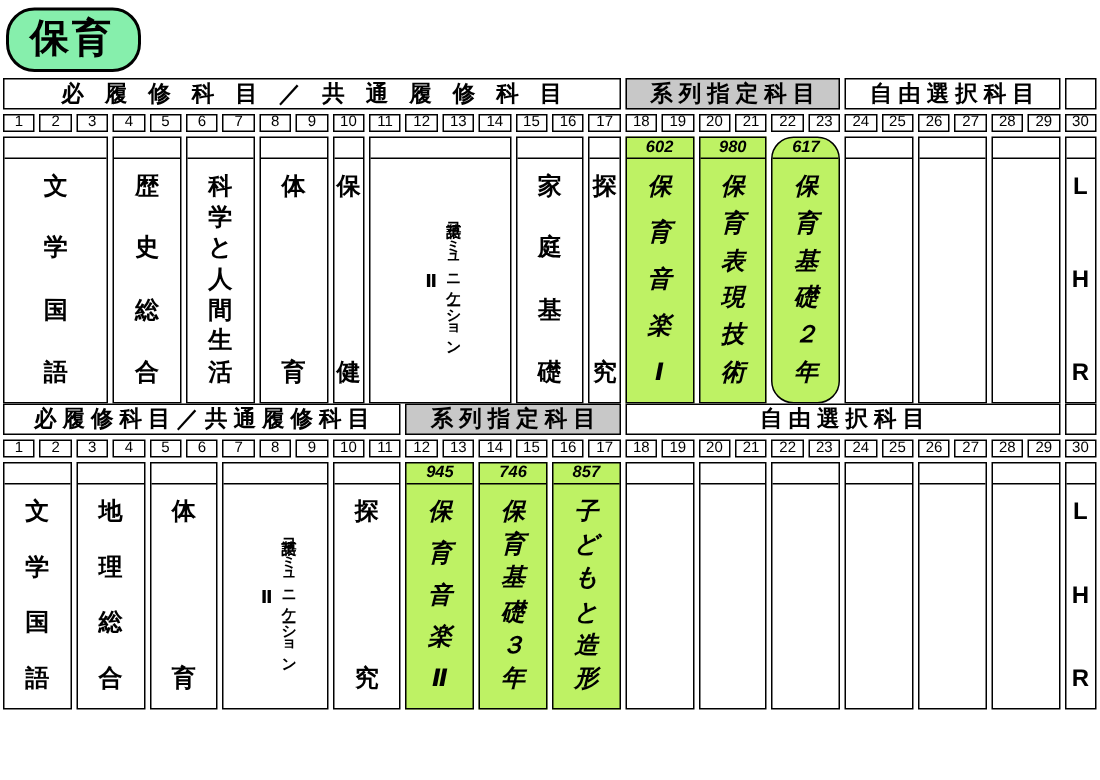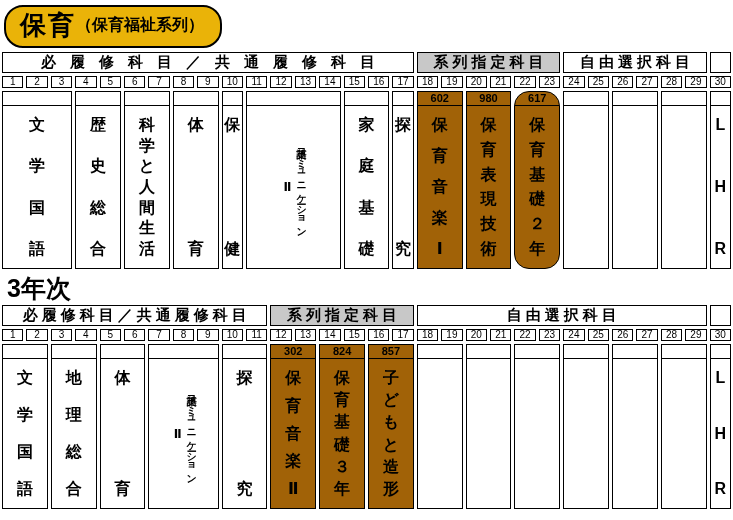--- a/index.html
+++ b/index.html
@@ -8,21 +8,21 @@
     font-family:"Liberation Sans","DejaVu Sans",sans-serif;
     color:#000;
   }
   .page{width:733px;height:520px;position:relative;}
 
   
   .title-box{
     display:inline-flex;align-items:center;
     border:2.5px solid #000;border-radius:19px;
     padding:1px 16px 3px 14px;margin:5px 0 4px 4px;
-    background:#eab308;
+    background:#86efac;
   }
   .title-main{font-size:26px;font-weight:bold;letter-spacing:2px;}
   .title-sub{font-size:16px;font-weight:bold;letter-spacing:0;}
 
   
   .year-heading{font-size:25px;font-weight:bold;margin:7px 0 4px 7px;line-height:1;}
 
   
   .ctable{
     display:grid;grid-template-columns:repeat(30,1fr);
@@ -45,21 +45,21 @@
   .num{
     border:1px solid #000;background:#fff;
     display:flex;align-items:center;justify-content:center;
     font-size:10px;line-height:1;
   }
 
   .cell{
     border:1.5px solid #000;background:#fff;
     display:flex;flex-direction:column;min-width:0;
   }
-  .cell.shaded{background:#a16207;}
+  .cell.shaded{background:#bef264;font-style:italic;}
   .code{
     flex:0 0 13px;height:13px;border-bottom:1px solid #000;
     display:flex;align-items:center;justify-content:center;
     font-size:11px;font-weight:bold;line-height:1;
   }
   .names{
     flex:1;display:flex;flex-direction:column;
     align-items:center;justify-content:space-between;
     padding:11px 0;font-size:16px;font-weight:bold;line-height:1;
     overflow:hidden;
@@ -72,21 +72,20 @@
   }
   .vtext .vsuffix{font-size:12px;}
 </style>
 </head>
 <body>
 
 <div class="page">
 
   <div class="title-box">
     <span class="title-main">保育</span>
-      <span class="title-sub">（保育福祉系列）</span>
   </div>
 
   <div class="ctable t1">
       <div class="sec wide" style="grid-column: span 17;">必履修科目／共通履修科目</div>
       <div class="sec shaded" style="grid-column: span 6;">系列指定科目</div>
       <div class="sec" style="grid-column: span 6;">自由選択科目</div>
       <div class="sec empty" style="grid-column: span 1;"></div>
       <div class="num">1</div>
       <div class="num">2</div>
       <div class="num">3</div>
@@ -233,21 +232,20 @@
       <div class="cell" style="grid-column: span 1;">
         <div class="code"></div>
         <div class="names">
           <span class="vchar">L</span>
           <span class="vchar">H</span>
           <span class="vchar">R</span>
         </div>
       </div>
     </div>
 
-  <div class="year-heading">3年次</div>
 
   <div class="ctable t2">
       <div class="sec" style="grid-column: span 11;">必履修科目／共通履修科目</div>
       <div class="sec shaded" style="grid-column: span 6;">系列指定科目</div>
       <div class="sec" style="grid-column: span 12;">自由選択科目</div>
       <div class="sec empty" style="grid-column: span 1;"></div>
       <div class="num">1</div>
       <div class="num">2</div>
       <div class="num">3</div>
       <div class="num">4</div>
@@ -312,31 +310,31 @@
         </div>
       </div>
       <div class="cell" style="grid-column: span 2;">
         <div class="code"></div>
         <div class="names">
           <span class="vchar">探</span>
           <span class="vchar">究</span>
         </div>
       </div>
       <div class="cell shaded" style="grid-column: span 2;">
-        <div class="code">302</div>
+        <div class="code">945</div>
         <div class="names">
           <span class="vchar">保</span>
           <span class="vchar">育</span>
           <span class="vchar">音</span>
           <span class="vchar">楽</span>
           <span class="vchar">Ⅱ</span>
         </div>
       </div>
       <div class="cell shaded" style="grid-column: span 2;">
-        <div class="code">824</div>
+        <div class="code">746</div>
         <div class="names">
           <span class="vchar">保</span>
           <span class="vchar">育</span>
           <span class="vchar">基</span>
           <span class="vchar">礎</span>
           <span class="vchar">３</span>
           <span class="vchar">年</span>
         </div>
       </div>
       <div class="cell shaded" style="grid-column: span 2;">

